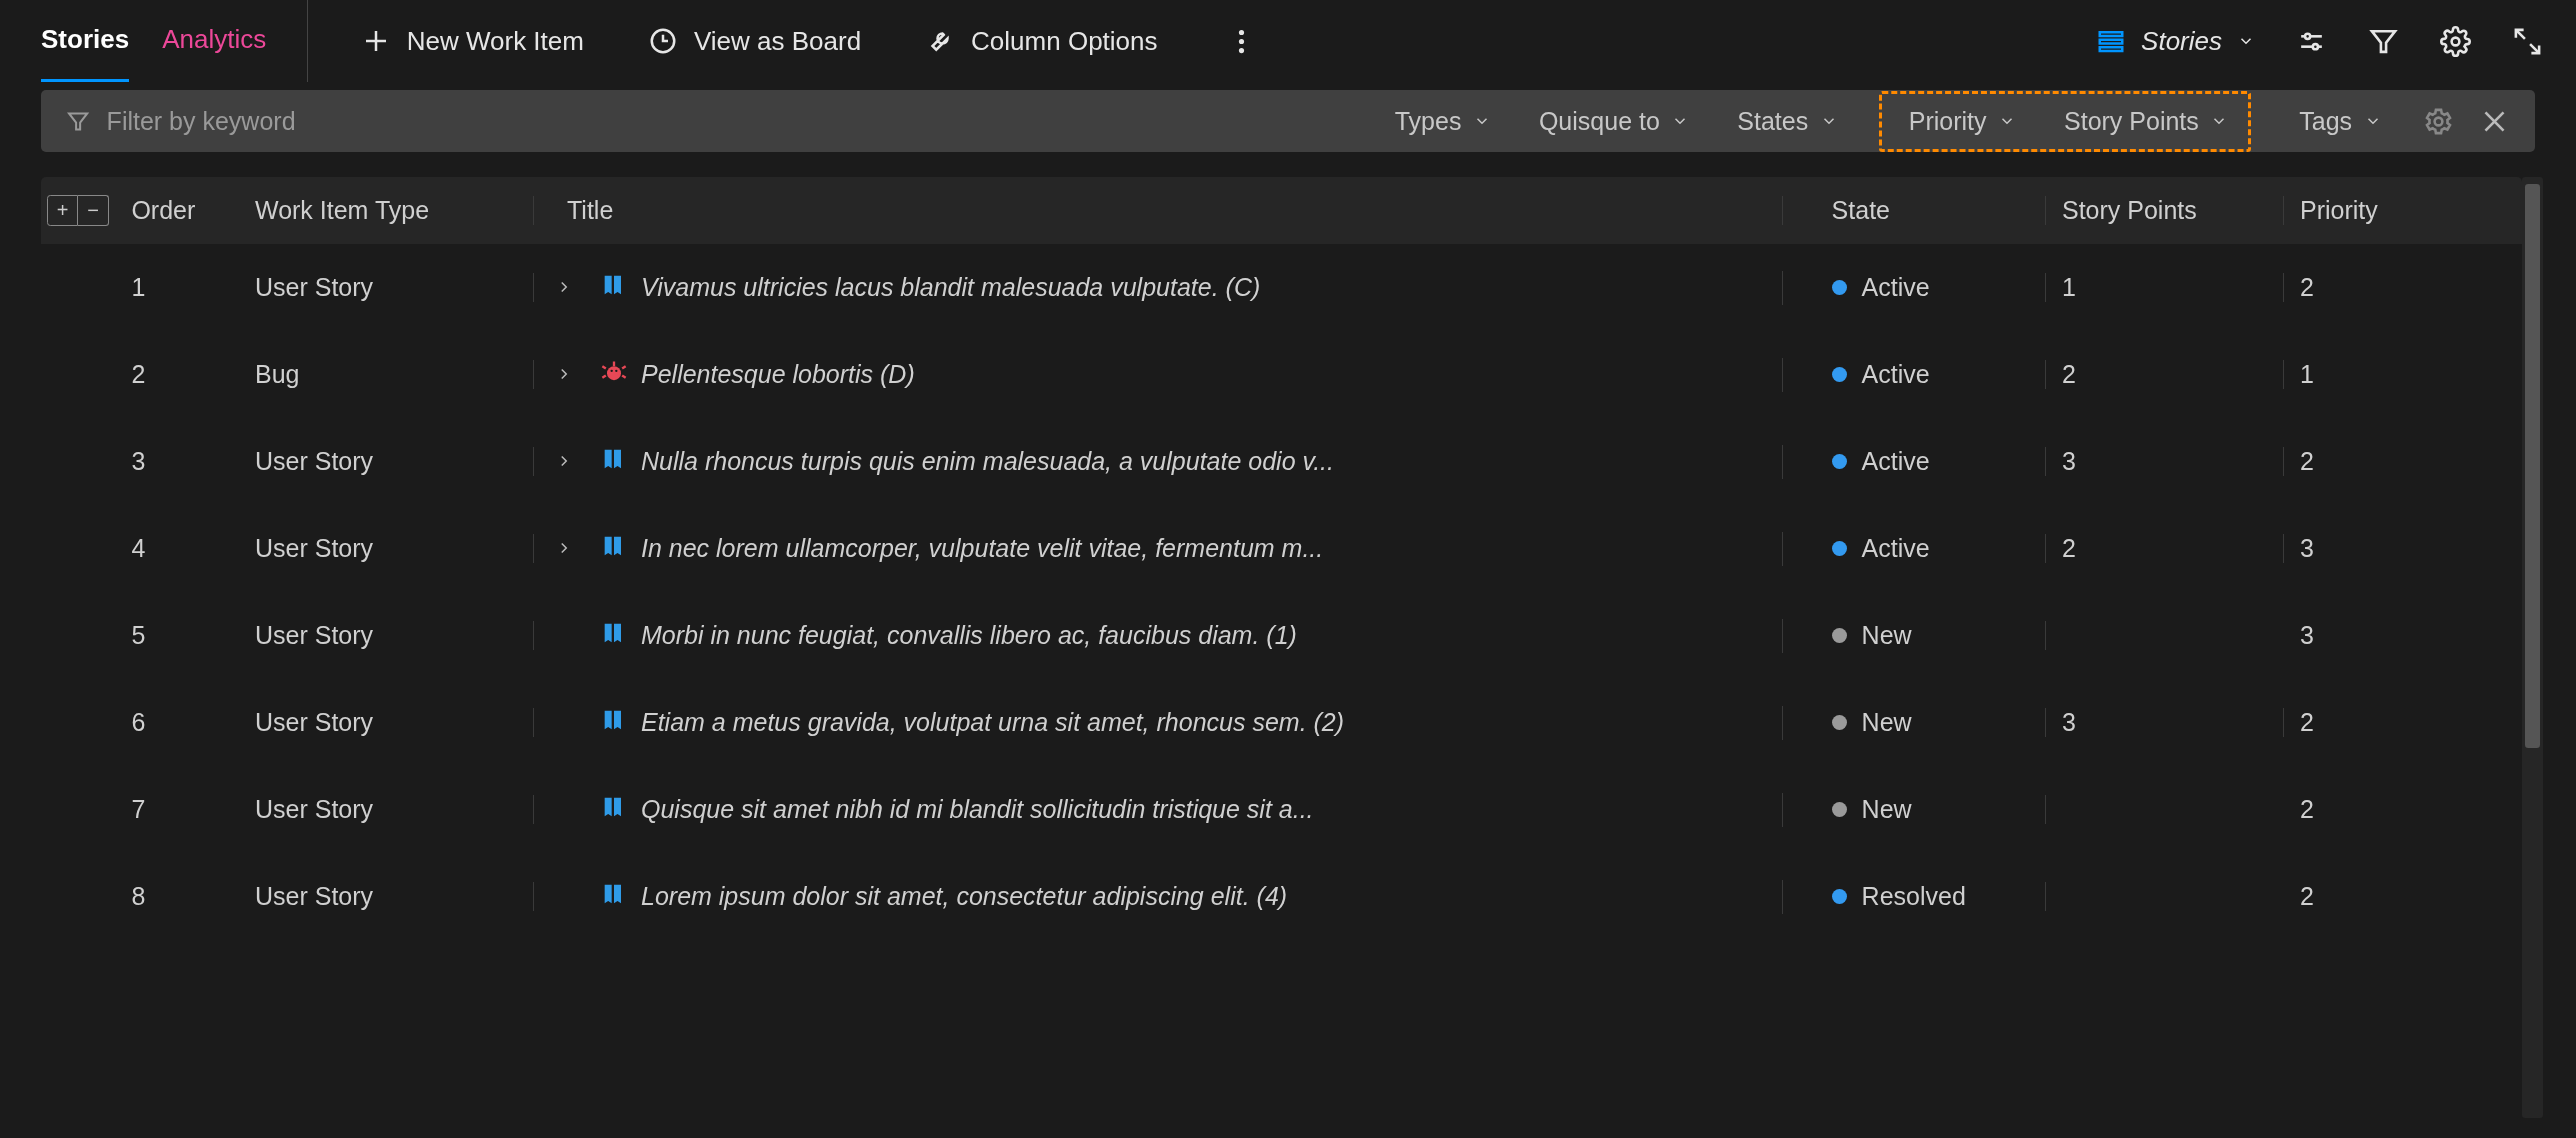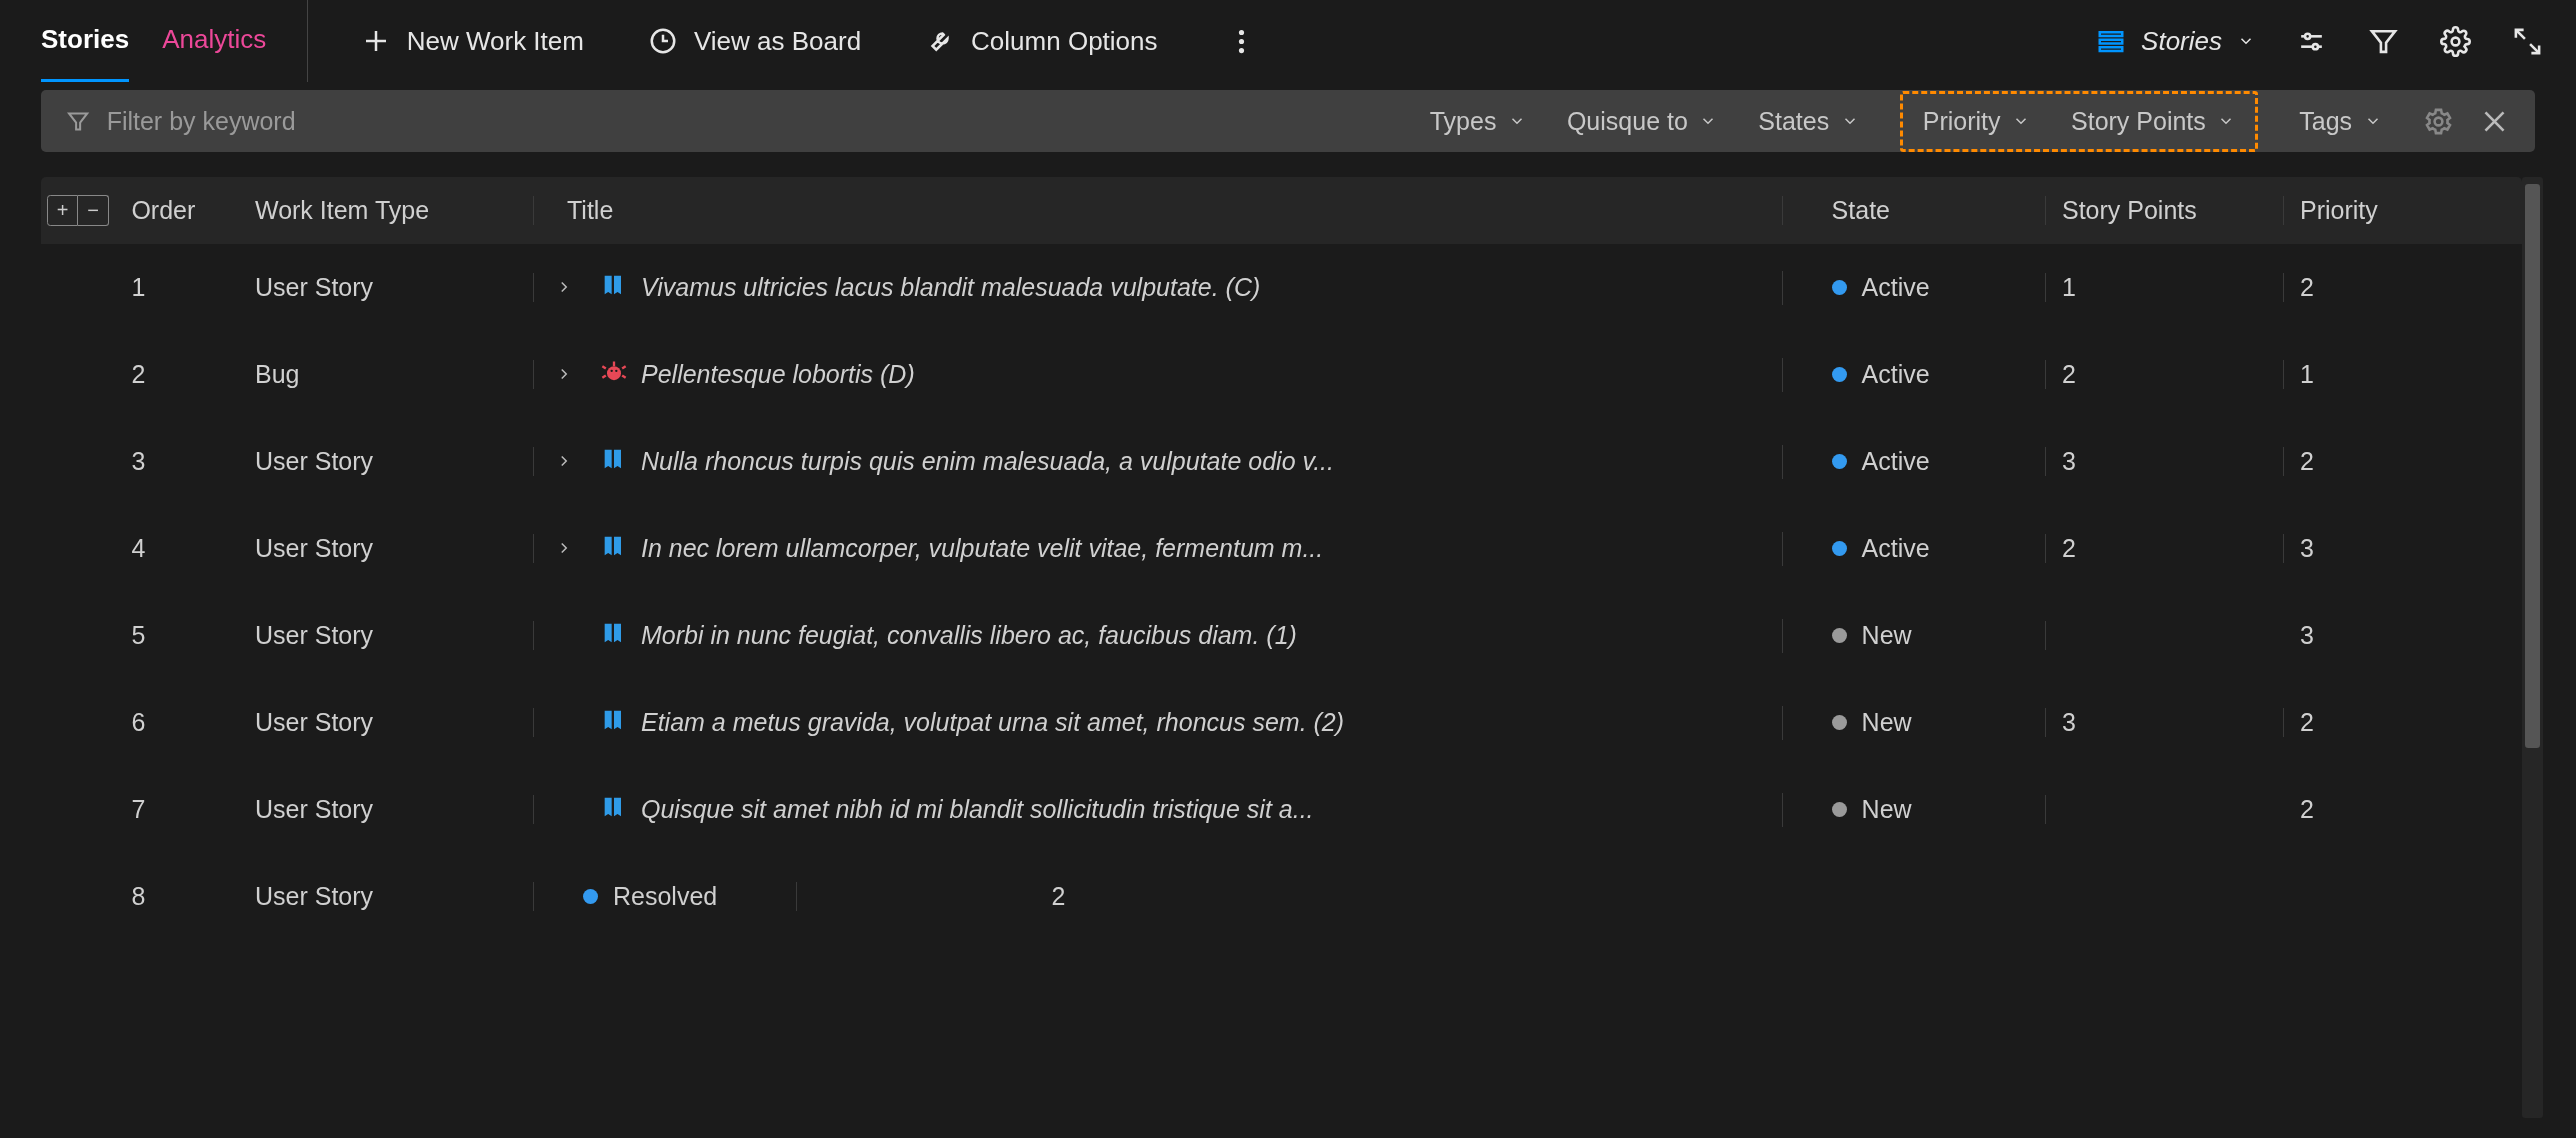--- a/index.html
+++ b/index.html
@@ -99,20 +99,21 @@
   }
   .filter-input::placeholder { color: #9a9a9a; }
   .filter-chips { display: flex; align-items: center; gap: 41px; }
   .filter-chip {
     display: flex;
     align-items: center;
     gap: 11.5px;
     color: #c8c8c8;
     font-size: 25px;
     cursor: pointer;
+    margin-left: 7px;
   }
   .highlight-box {
     border: 3.3px dashed #ff8a00;
     border-radius: 3.3px;
     padding: 13px 20px;
     display: flex;
     gap: 41px;
     align-items: center;
   }
   .filter-tools { display:flex; align-items:center; gap: 25px; margin-left: 16.4px; }
@@ -502,20 +503,27 @@
       <span class="state-dot state-new"></span>
       <span>New</span>
     </div>
     <div class="col-points"></div>
     <div class="col-prio">2</div>
   </div>
         <div class="grid-row">
     <div class="col-exp"></div>
     <div class="col-order">8</div>
     <div class="col-type">User Story</div>
+    <div class="col-title">
+
+      <span><svg class="item-icon" viewBox="0 0 24 24" fill="#2f9be8">
+                <path d="M4 4h6v16l-3-2-3 2V4zm8 0h6v16l-3-2-3 2V4z"></path>
+              </svg></span>
+      <span class="title-text">Lorem ipsum dolor sit amet, consectetur adipiscing elit. (4)</span>
+    </div>
     <div class="col-state">
       <span class="state-dot state-resolved"></span>
       <span>Resolved</span>
     </div>
     <div class="col-points"></div>
     <div class="col-prio">2</div>
   </div>
       </div>
   </div>
   <div class="scrollbar">

